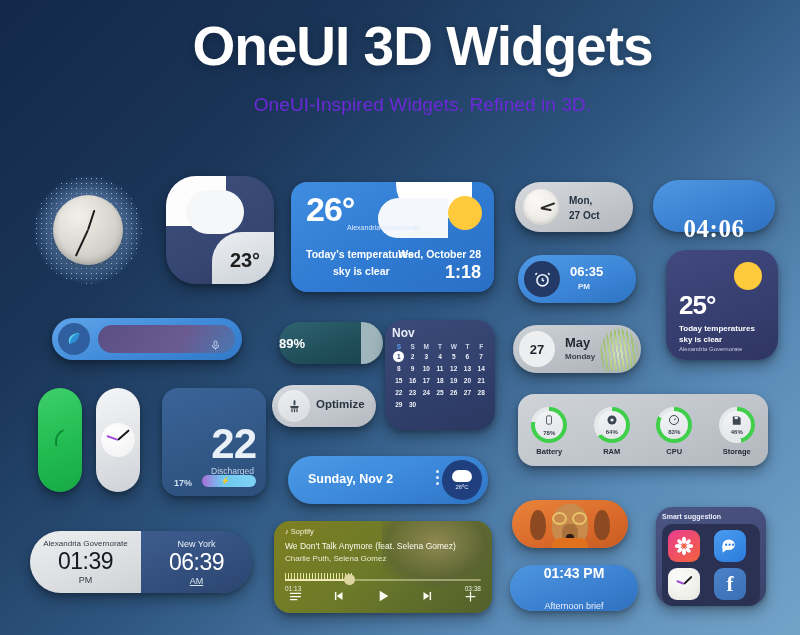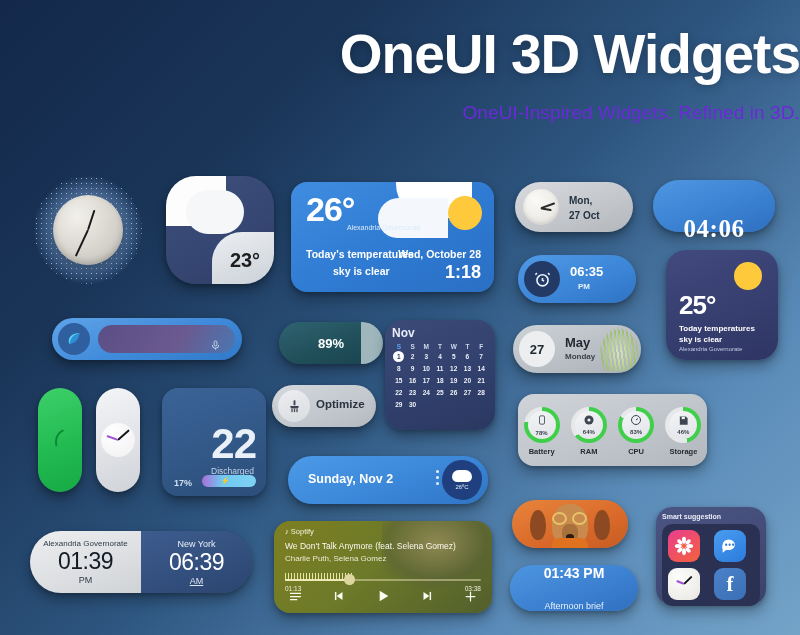--- a/index.html
+++ b/index.html
@@ -5,21 +5,21 @@
   * { box-sizing: border-box; margin: 0; padding: 0; }
   html, body { width: 800px; height: 635px; overflow: hidden; }
   body {
     font-family: "Liberation Sans", sans-serif;
     background: linear-gradient(135deg, #13284a 0%, #1a3558 26%, #2e5680 52%, #5a8bb8 78%, #74a3c8 100%);
     position: relative;
     color: #fff;
   }
 
   
-  #header { text-align: right; padding-top: 26px; margin-left: 45px; }
+  #header { text-align: center; padding-top: 18px; margin-left: 45px; }
   #title {
     font-size: 55px; font-weight: bold; letter-spacing: -1px;
     color: #ffffff; line-height: 1.05;
     text-shadow: 0 2px 10px rgba(0,0,0,.25);
   }
   #subtitle {
     font-size: 19px; font-weight: 400; color: #6d28d9;
     margin-top: 18px; letter-spacing: .1px;
   }
 
@@ -106,21 +106,21 @@
     background: linear-gradient(160deg, #5fa4e8 0%, #3f8ada 55%, #3179c9 100%); }
   #searchbar .icon { position:absolute; left:6px; top:5px; width:32px; height:32px; border-radius:50%;
     background: #2f5f9e; display:flex; align-items:center; justify-content:center; }
   #searchbar .field { position:absolute; left:46px; top:7px; right:7px; height:28px; border-radius:999px;
     background: linear-gradient(120deg,#5b4f86,#6a5a90 60%,#4a77b2); }
   #searchbar .mic { position:absolute; right:14px; top:13px; }
 
   
   #pill-89 { left: 279px; top: 322px; width: 104px; height: 42px; overflow:hidden;
     background: linear-gradient(160deg, #2f6471 0%, #1f4d58 60%, #1a434e 100%);
-    display:flex; align-items:center; justify-content:center; }
+    display:flex; align-items:center; justify-content:flex-start; }
   #pill-89 .fillbg { position:absolute; right:0; top:0; bottom:0; width:22px; background:#9fb6bd; }
   #pill-89 span { position:relative; font-size:13px; font-weight:bold; }
 
   
   #pill-opt { left: 272px; top: 385px; width: 104px; height: 42px;
     background: linear-gradient(160deg, #d5d9de 0%, #c2c7cd 60%, #b4b9bf 100%); }
   #pill-opt .circ { position:absolute; left:6px; top:5px; width:32px; height:32px; border-radius:50%;
     background: linear-gradient(160deg,#eceef1,#d9dce0); display:flex; align-items:center; justify-content:center; }
   #pill-opt .lab { position:absolute; left:44px; top:13px; color:#2a3440; font-size:11.5px; font-weight:bold; }
 
@@ -142,21 +142,21 @@
   #pill-27 .circ span { color:#1f2830; font-size:13px; font-weight:bold; }
   #pill-27 .mo { position:absolute; left:52px; top:10px; color:#1f2830; font-size:13px; font-weight:bold; }
   #pill-27 .dy { position:absolute; left:52px; top:27px; color:#39434d; font-size:8px; font-weight:bold; }
   #pill-27 .plant { position:absolute; right:2px; top:2px; width:40px; height:44px;
     background: radial-gradient(ellipse at 50% 60%, #d7e8b8 0%, #b9d58e 35%, #9dc06f 60%, rgba(180,210,140,0) 72%);
     -webkit-mask-image: repeating-linear-gradient(82deg, #000 0 2px, transparent 2px 4px);
     mask-image: repeating-linear-gradient(82deg, #000 0 2px, transparent 2px 4px);
   }
 
   
-  #sysmon { left: 518px; top: 394px; width: 189px; height: 72px; border-radius: 16px;
+  #sysmon { left: 518px; top: 394px; width: 250px; height: 72px; border-radius: 16px;
     background: linear-gradient(160deg, #d0d4d9 0%, #bfc4ca 60%, #b2b7bd 100%);
     display:flex; align-items:center; justify-content:space-around; padding-top:2px; }
   .gauge { text-align:center; }
   .ring { width:36px; height:36px; border-radius:50%; position:relative; margin:0 auto; }
   .ring .inner { position:absolute; left:4px; top:4px; right:4px; bottom:4px; border-radius:50%;
     background: linear-gradient(160deg,#f3f4f6,#e2e4e8); display:flex; flex-direction:column;
     align-items:center; justify-content:center; }
   .ring .inner .ic { font-size:9px; color:#3c4550; line-height:1; }
   .ring .inner .pc { font-size:6px; color:#39424d; font-weight:bold; margin-top:1px; }
   .gauge .lab { font-size:7.5px; color:#232b33; font-weight:bold; margin-top:4px; }

